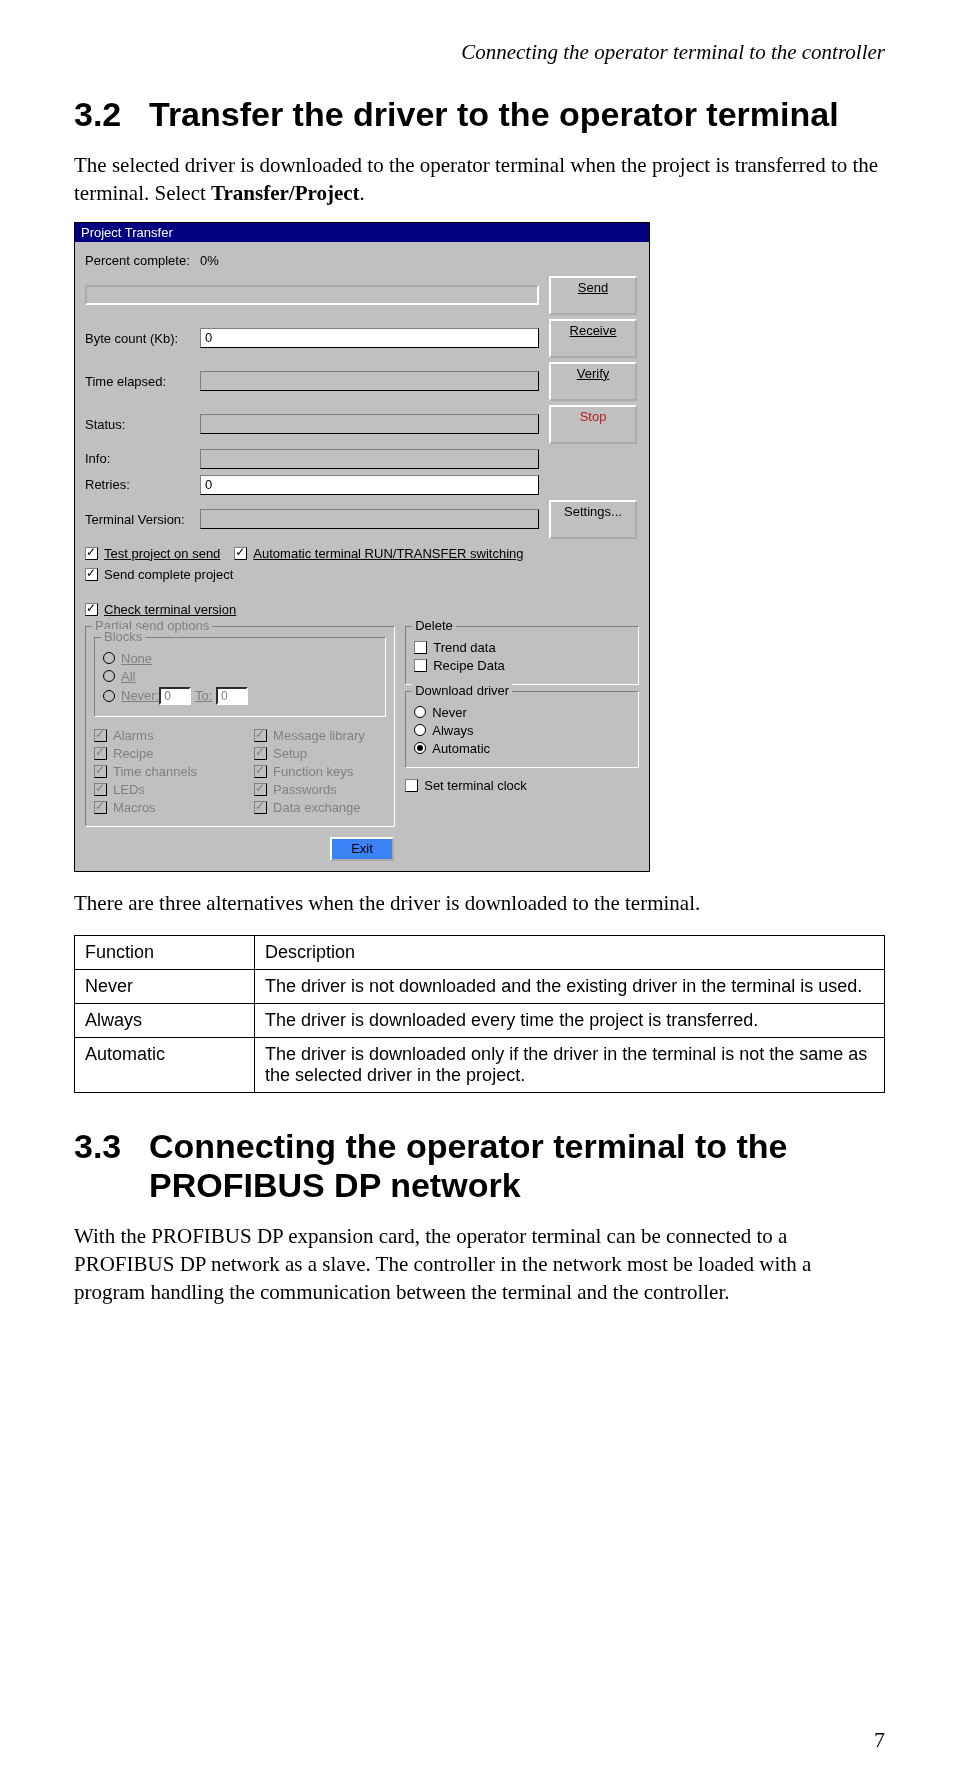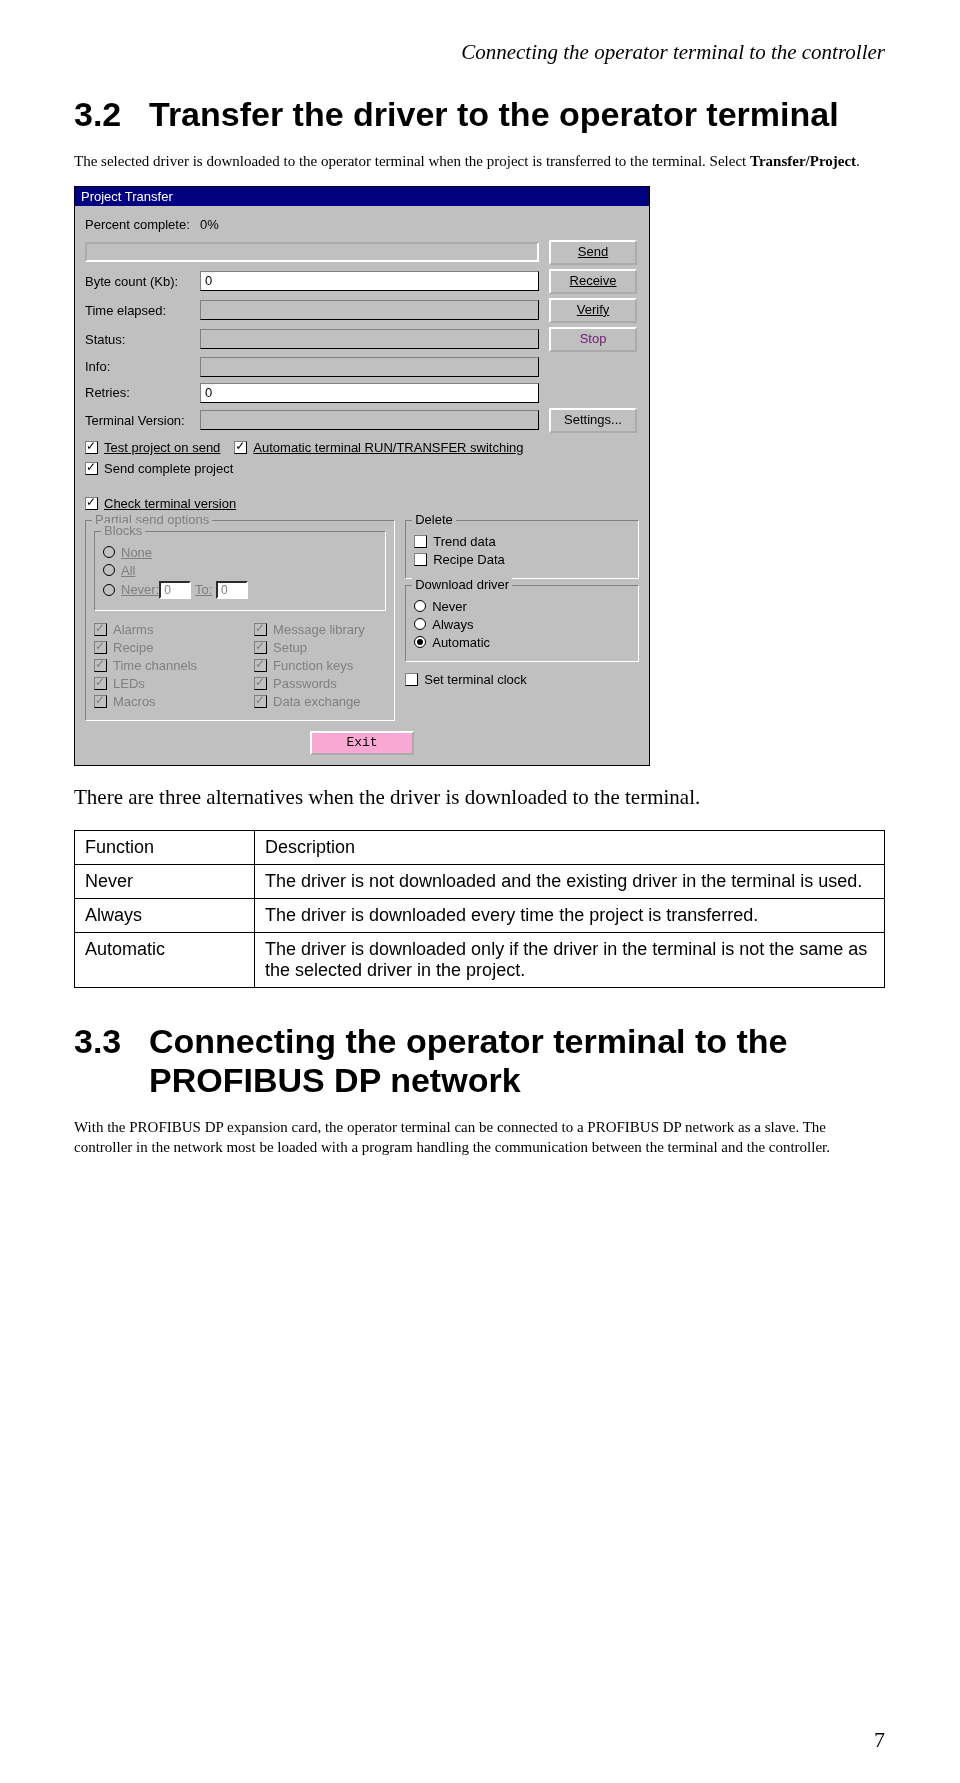--- a/index.html
+++ b/index.html
@@ -31,21 +31,21 @@
     margin: 0 0 18px 0;
     display: flex;
   }
   h2.section-heading .num {
     flex: 0 0 75px;
   }
   h2.section-heading .txt {
     flex: 1;
   }
   p.body {
-    font-size: 15px;
+    font-size: 21px;
     line-height: 1.32;
     margin: 0 0 14px 0;
     font-family: Georgia, serif;
   }
   p.body .bold { font-weight: bold; }
   p.caption {
     font-size: 21px;
     line-height: 1.32;
     margin: 18px 0 18px 0;
     font-family: Georgia, serif;
@@ -80,28 +80,28 @@
     height: 20px;
     line-height: 18px;
     padding: 0 4px;
     font-size: 13px;
   }
   .field.ro { background:#c0c0c0; }
   .rcol { flex: 0 0 90px; margin-left: 10px; }
   .btn {
     border: 2px outset #fff;
     background:#c0c0c0;
-    height: 25px;
+    height: 39px;
     width: 88px;
     text-align: center;
     line-height: 20px;
     font-size: 13px;
     cursor: default;
   }
-  .btn.disabled { color:#701a75; }
+  .btn.disabled { color:#b91c1c; }
   .progress-outer {
     border: 2px inset #fff;
     height: 20px;
     background:#c0c0c0;
   }
   .chkrow { display:flex; align-items:center; margin: 3px 0; font-size:13px; }
   .chk {
     width:13px; height:13px; border:1px solid #000;
     background:#fff; margin-right:6px; position:relative;
     border-top-color:#808080; border-left-color:#808080;
@@ -133,22 +133,22 @@
   .two-col { display:flex; gap:28px; }
   .two-col > div { flex:1; }
   .gray-text { color:#808080; }
   .small-field {
     background:#fff; border:2px inset #fff;
     border-top-color:#808080; border-left-color:#808080;
     width:32px; height:18px; padding:0 3px; font-size:12px;
   }
   .exit-row { text-align:center; margin-top:10px; }
   .exit-btn {
-    border:2px outset #fff; background:#f9a8d4;
-    width:104px; height:24px; line-height:20px; display:inline-block;font-family:Liberation Mono, monospace;
+    border:2px outset #fff; background:#3b82f6;
+    width:64px; height:24px; line-height:20px; display:inline-block;
   }
 
   
   table.desc {
     width: 100%;
     border-collapse: collapse;
     margin: 6px 0 34px 0;
     font-family: "Trebuchet MS", "Lucida Sans", Verdana, sans-serif;
     font-size: 18px;
   }

